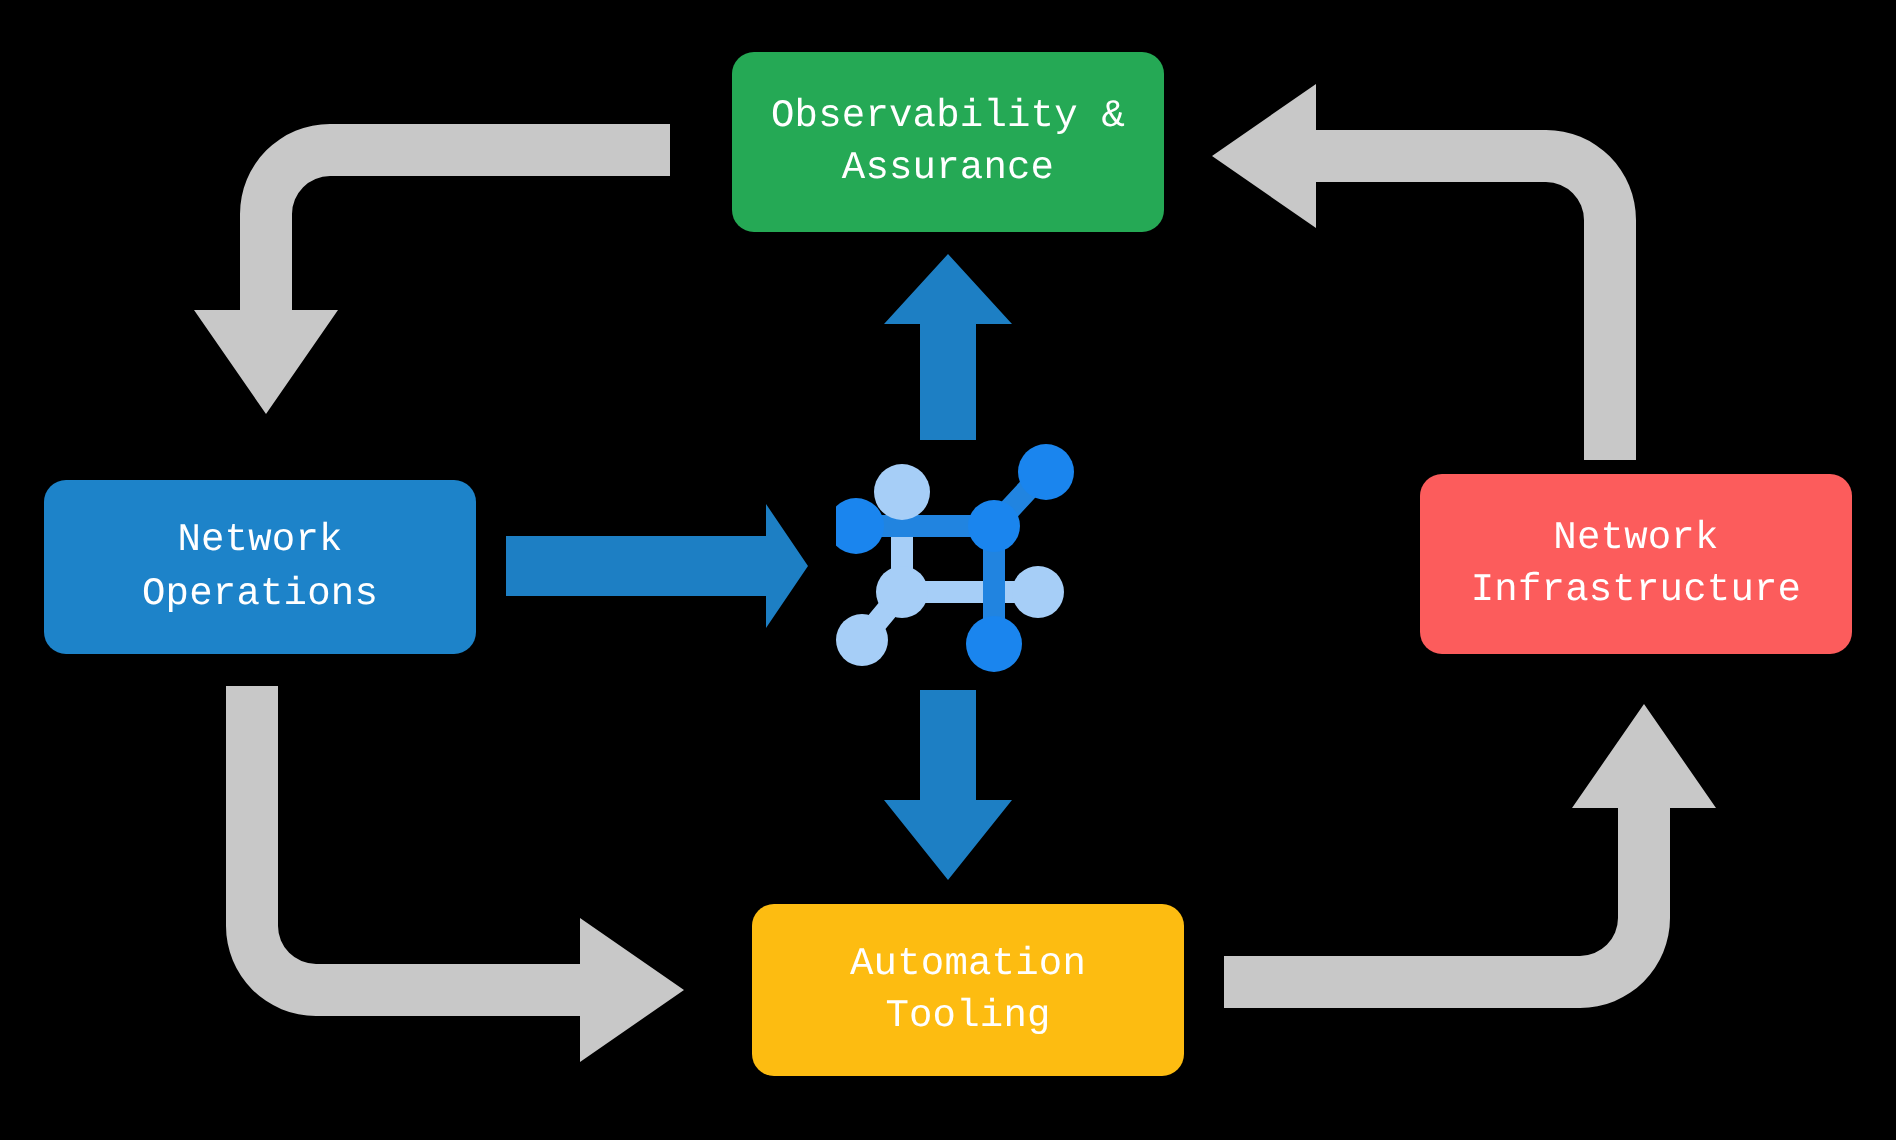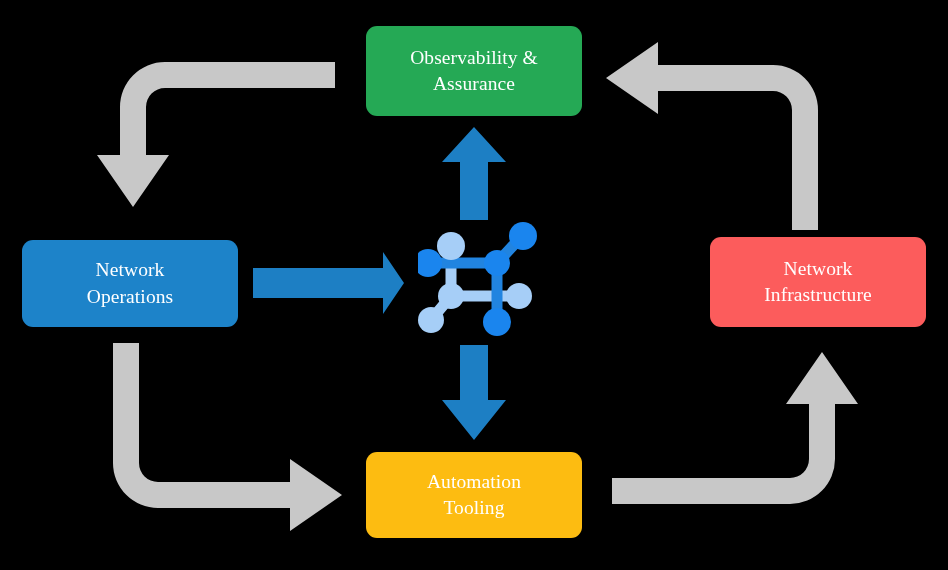--- a/index.html
+++ b/index.html
@@ -6,21 +6,21 @@
     margin: 0;
     padding: 0;
     background: #000000;
   }
   #canvas {
     position: relative;
     width: 948px;
     height: 570px;
     background: #000000;
     overflow: hidden;
-    font-family: Liberation Serif, serif;
+    font-family: Liberation Mono, monospace;
   }
   .node-box {
     position: absolute;
     display: flex;
     align-items: center;
     justify-content: center;
     text-align: center;
     border-radius: 11px;
     color: #ffffff;
     font-size: 19.5px;
@@ -36,21 +36,21 @@
   }
   #box-operations {
     left: 22px;   top: 240px; width: 216px; height: 87px;
     background: #1d83c9;
   }
   #box-infrastructure {
     left: 710px;  top: 237px; width: 216px; height: 90px;
     background: #fc5c5c;
   }
   #box-automation {
-    left: 366px;  top: 452px; width: 216px; height: 86px;
+    left: 376px;  top: 452px; width: 216px; height: 86px;
     background: #fdbc11;
   }
 
   .svg-layer {
     position: absolute;
     left: 0; top: 0;
     width: 948px;
     height: 570px;
     pointer-events: none;
   }

